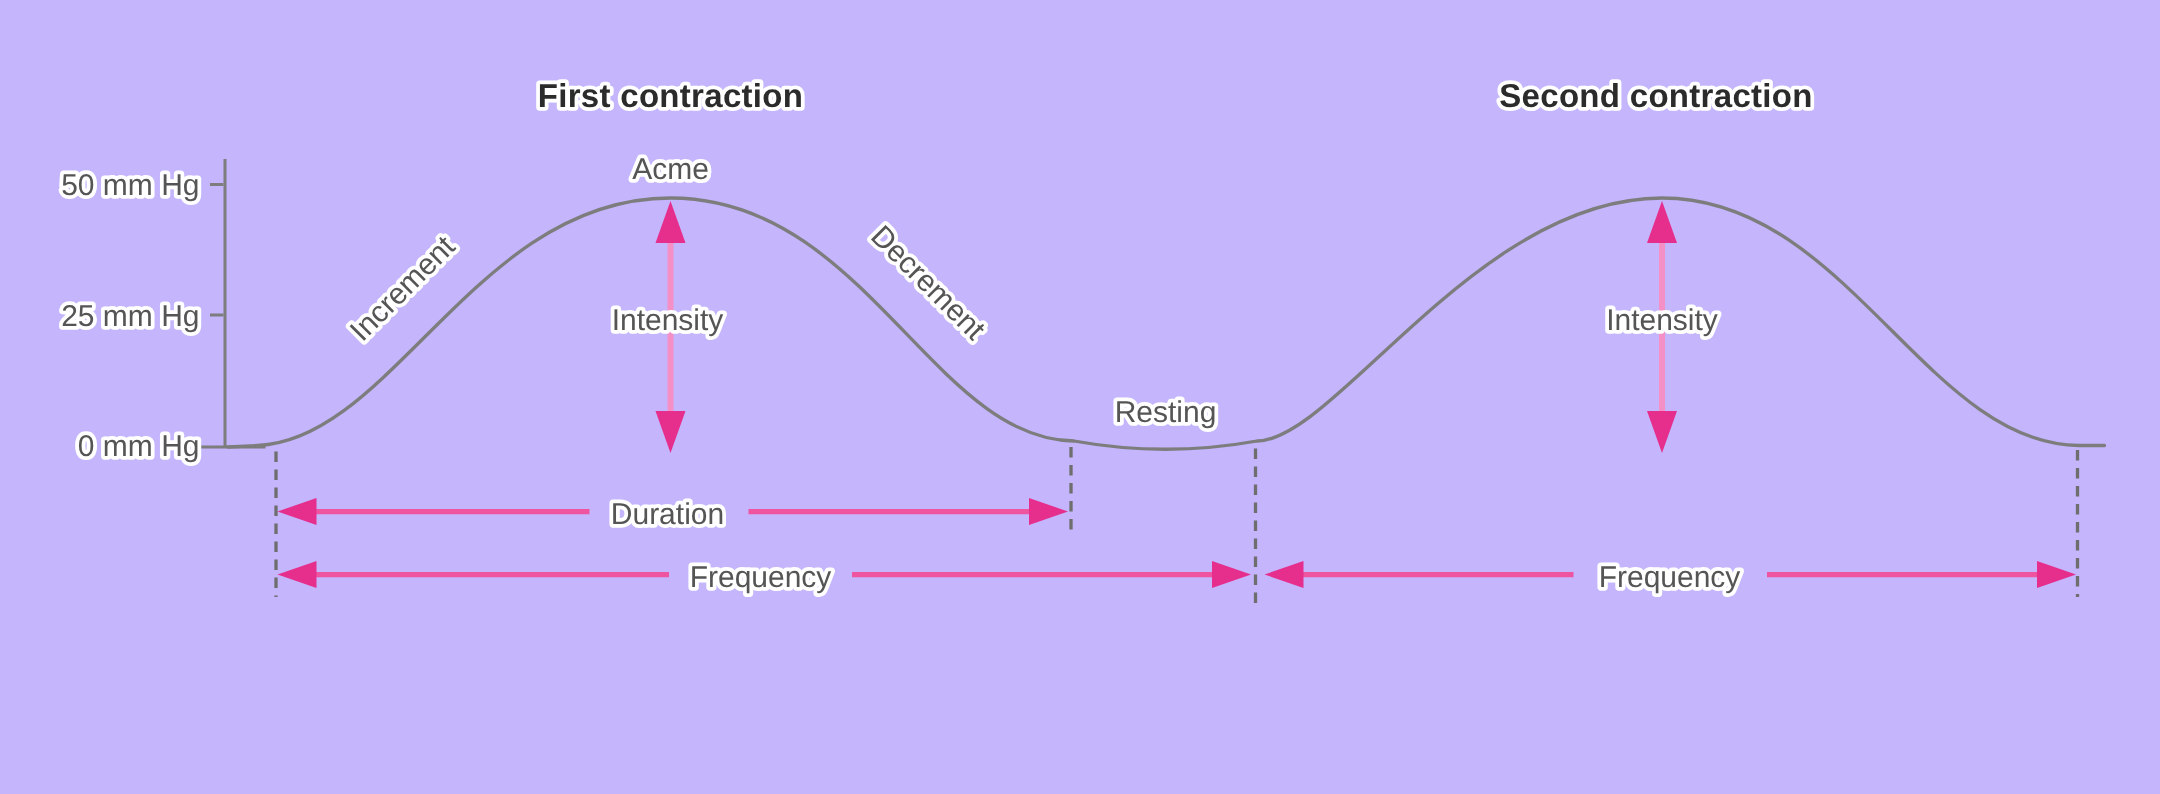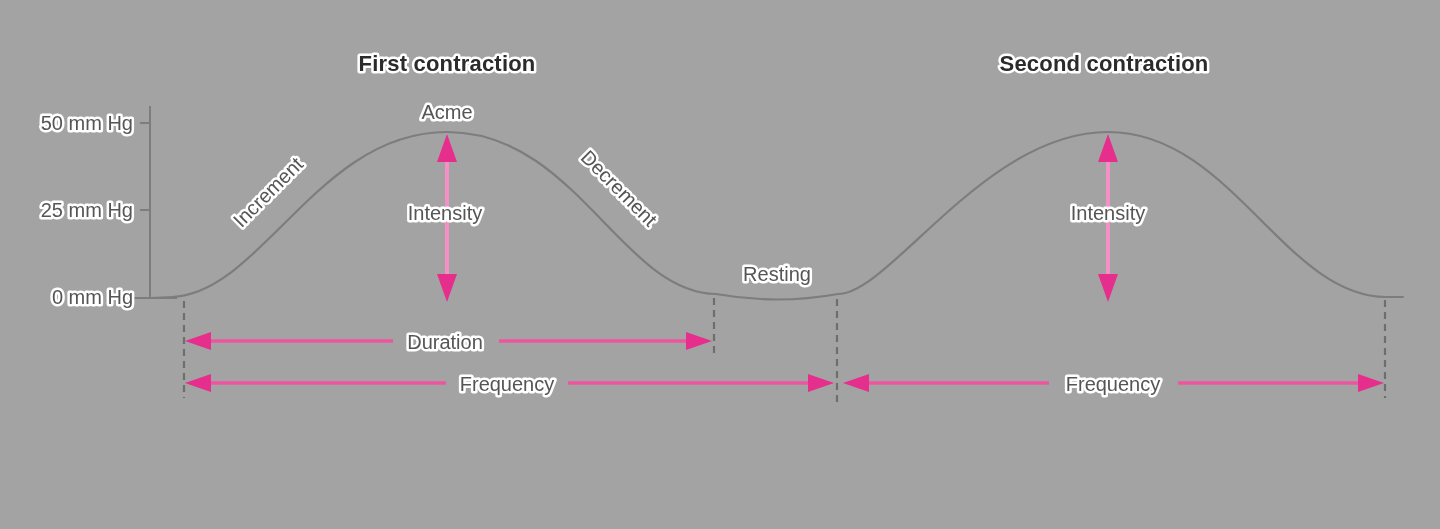--- a/index.html
+++ b/index.html
@@ -1,20 +1,20 @@
 <!DOCTYPE html>
 <html><head>
 <meta charset="utf-8">
 <style>
   html, body { margin: 0; padding: 0; background: #ffffff; }
   .stage {
     position: relative;
     width: 1440px;
     height: 529px;
-    background: #a3a3a3;
+    background: #c4b5fd;
     overflow: hidden;
     font-family: "Liberation Sans", sans-serif;
   }
   .stage svg { position: absolute; inset: 0; display: block; }
   svg text {
     font-family: "Liberation Sans", sans-serif;
     paint-order: stroke;
     stroke: #ffffff;
     stroke-width: 5px;
     stroke-linejoin: round;

